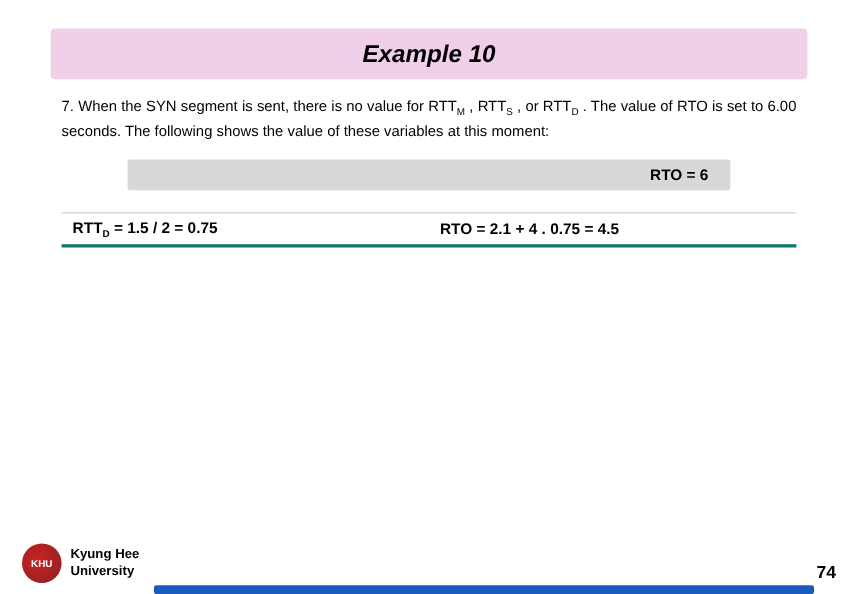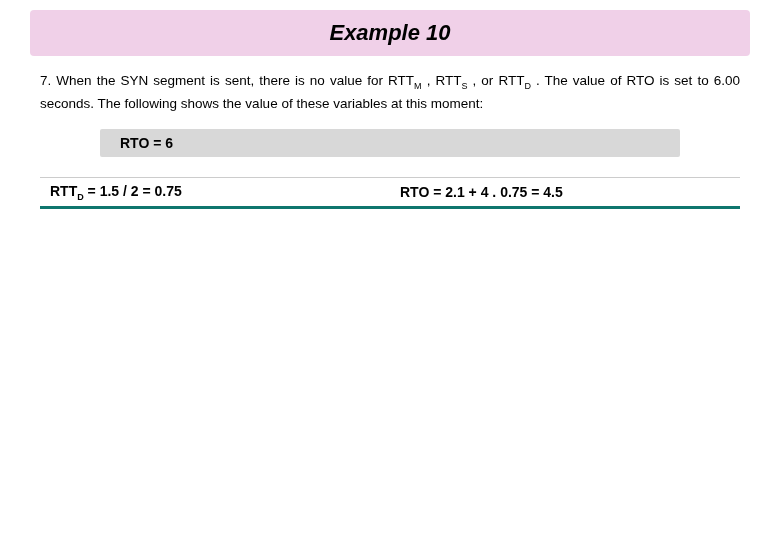--- a/index.html
+++ b/index.html
@@ -12,21 +12,21 @@
       overflow: hidden;
       position: relative;
     }
 
     .slide-container {
       width: 780px;
       height: 540px;
       background: #ffffff;
       display: flex;
       flex-direction: column;
-      padding: 0;
+      padding: 16px;
       position: relative;
     }
 
     .title-bar {
       background: #f0d0e8;
       text-align: center;
       padding: 10px 20px;
       margin: 10px 30px 0 30px;
       border-radius: 4px;
     }
@@ -55,21 +55,21 @@
 
     .step-paragraph {
       font-size: 13.5px;
       color: #000;
       line-height: 1.6;
       text-align: justify;
     }
 
     .highlight-box {
       background: #d8d8d8;
-      text-align: left;
+      text-align: right;
       padding: 6px 20px;
       margin: 4px 60px;
       font-size: 14px;
       font-weight: bold;
       color: #000;
       border-radius: 2px;
     }
 
     .variables-table {
       margin-top: 6px;
@@ -180,14 +180,25 @@
         </td>
         <td>
           RTO = 2.1 + 4 . 0.75 = 4.5
         </td>
       </tr>
     </tbody>
       </table>
 
   </div>
 
+  <div class="footer">
+    <div class="footer-logo">
+      <div class="logo-circle">KHU</div>
+      <div class="footer-school-name">
+        <span>Kyung Hee</span><br>
+        <span>University</span>
+      </div>
+    </div>
+    <div class="footer-blue-bar"></div>
+    <span class="page-number">74</span>
+  </div>
 
 </div>
 
 </body></html>

